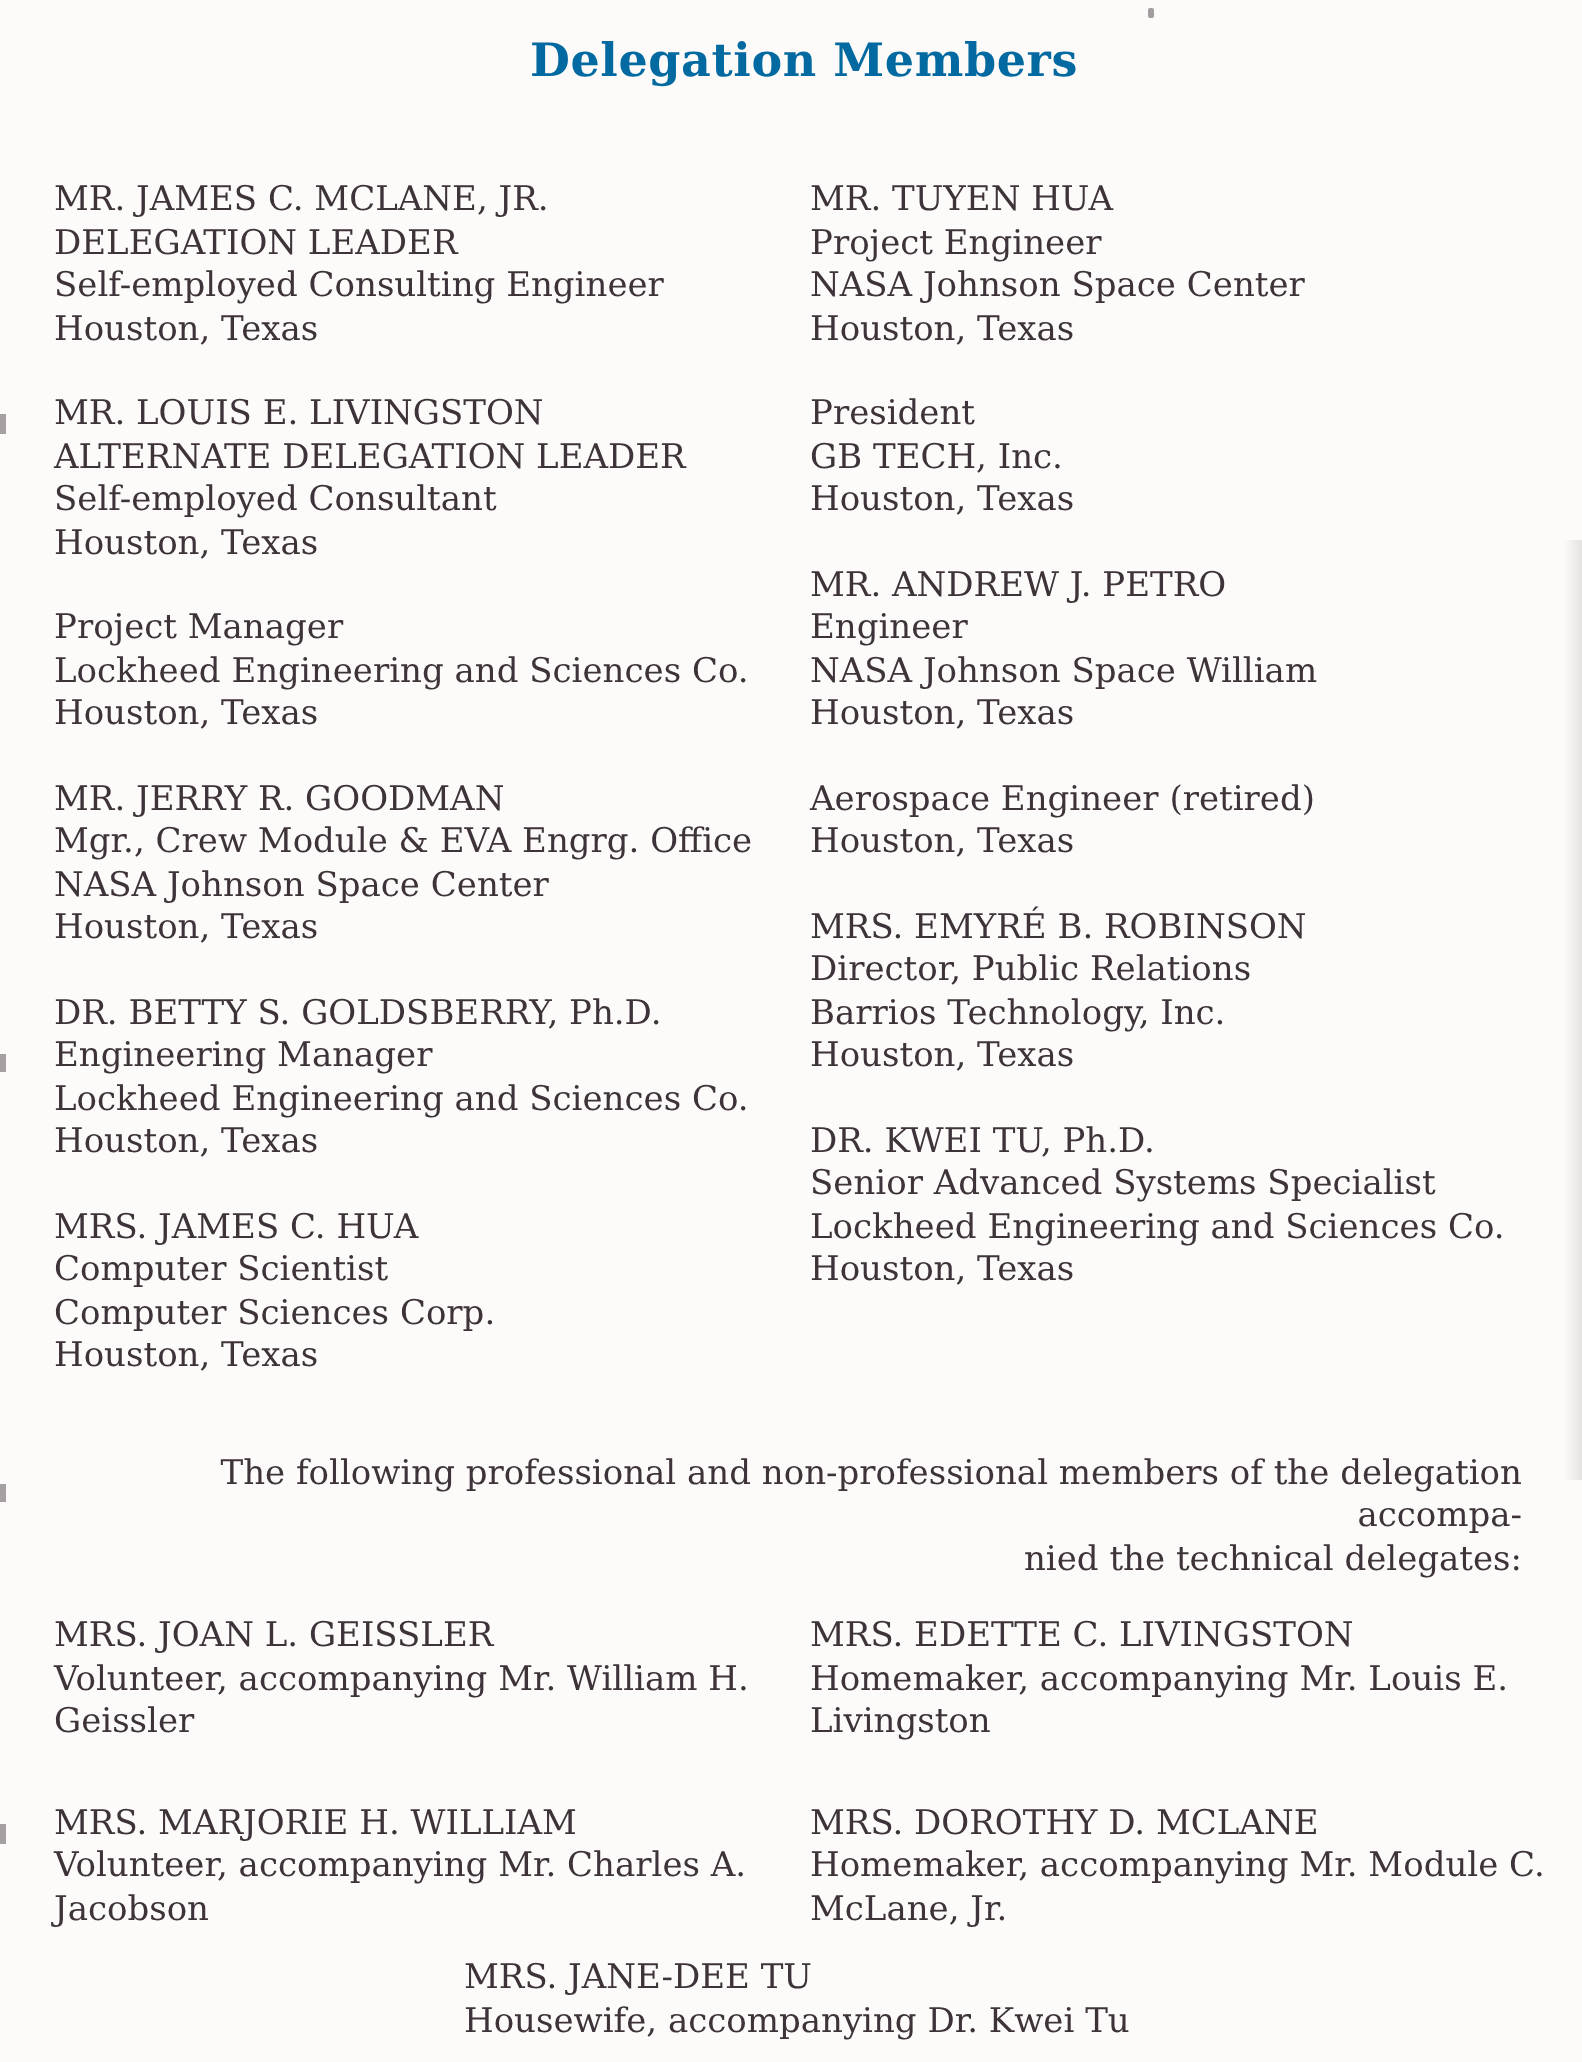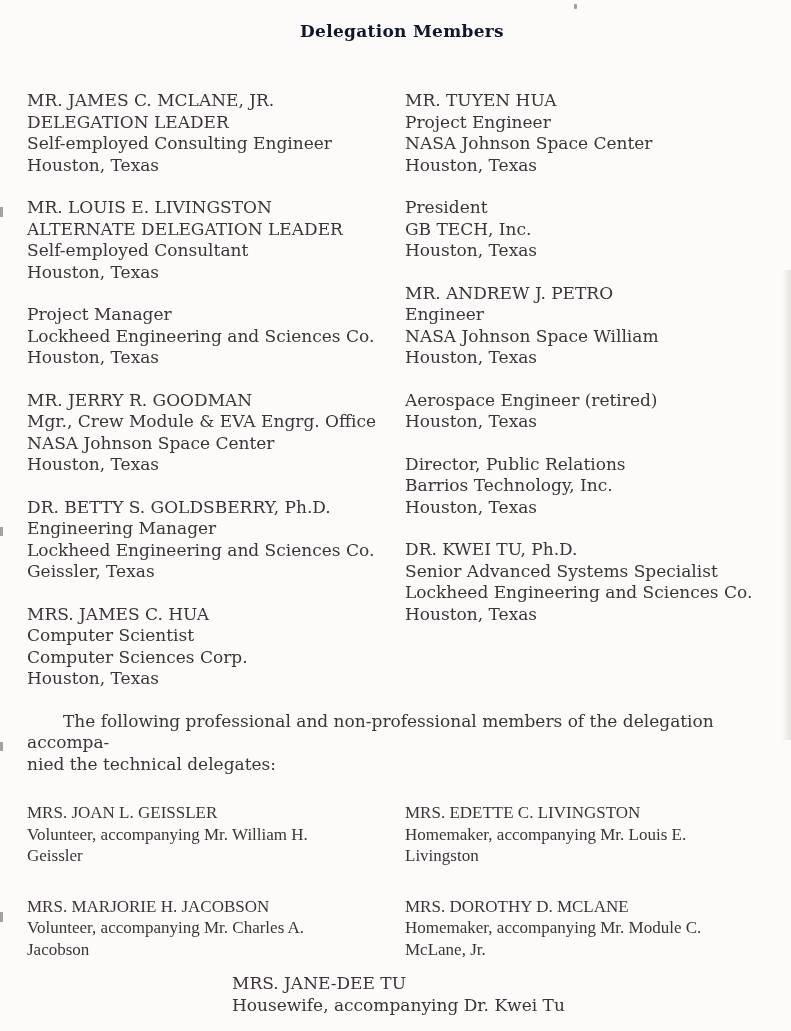--- a/index.html
+++ b/index.html
@@ -16,49 +16,49 @@
   }
   .page {
     box-sizing: border-box;
     width: 791px;
     height: 1031px;
     padding: 12px 14px 0 27px;
     position: relative;
   }
   .doc-title {
     text-align: center;
-    font-size: 17px;
+    font-size: 23px;
     line-height: 26px;
     font-weight: bold;
     margin: 6px 0 0 0;
     letter-spacing: 0.3px;
-    color: #0f172a;
+    color: #0369a1;
   }
   .delegates-grid {
     display: grid;
     grid-template-columns: 378px 1fr;
     margin-top: 46px;
     align-items: start;
   }
   .col { display: block; }
   .entry { margin: 0 0 21px 0; }
   .entry-name { white-space: pre-line; }
   .entry-lines { white-space: pre-line; }
   .lead-paragraph {
-    margin: 0;
+    margin: 16px;
     white-space: pre-line;
     text-indent: 36px;
+    text-align: right;
   }
   .companions-grid {
     display: grid;
     grid-template-columns: 378px 1fr;
     grid-row-gap: 29px;
-    margin-top: 27px;
+    margin-top: 17px;
     align-items: start;
-    font-family: Liberation Serif, serif;
   }
   .companions-grid .entry { margin: 0; }
   .center-entry {
     margin: 13px 0 0 205px;
   }
   
   .scan-streak-right {
     position: absolute;
     right: 0; top: 270px;
     width: 9px; height: 470px;
@@ -107,21 +107,21 @@
       <div class="entry">
         <div class="entry-name">MR. JERRY R. GOODMAN</div>
         <div class="entry-lines">Mgr., Crew Module &amp; EVA Engrg. Office
 NASA Johnson Space Center
 Houston, Texas</div>
       </div>
       <div class="entry">
         <div class="entry-name">DR. BETTY S. GOLDSBERRY, Ph.D.</div>
         <div class="entry-lines">Engineering Manager
 Lockheed Engineering and Sciences Co.
-Geissler, Texas</div>
+Houston, Texas</div>
       </div>
       <div class="entry">
         <div class="entry-name">MRS. JAMES C. HUA</div>
         <div class="entry-lines">Computer Scientist
 Computer Sciences Corp.
 Houston, Texas</div>
       </div>
     </div>
     <div class="col">
       <div class="entry">
@@ -139,20 +139,21 @@
         <div class="entry-name">MR. ANDREW J. PETRO</div>
         <div class="entry-lines">Engineer
 NASA Johnson Space William
 Houston, Texas</div>
       </div>
       <div class="entry">
         <div class="entry-lines">Aerospace Engineer (retired)
 Houston, Texas</div>
       </div>
       <div class="entry">
+        <div class="entry-name">MRS. EMYRÉ B. ROBINSON</div>
         <div class="entry-lines">Director, Public Relations
 Barrios Technology, Inc.
 Houston, Texas</div>
       </div>
       <div class="entry">
         <div class="entry-name">DR. KWEI TU, Ph.D.</div>
         <div class="entry-lines">Senior Advanced Systems Specialist
 Lockheed Engineering and Sciences Co.
 Houston, Texas</div>
       </div>
@@ -167,21 +168,21 @@
       <div class="entry-name">MRS. JOAN L. GEISSLER</div>
       <div class="entry-lines">Volunteer, accompanying Mr. William H.
 Geissler</div>
     </div>
     <div class="entry">
       <div class="entry-name">MRS. EDETTE C. LIVINGSTON</div>
       <div class="entry-lines">Homemaker, accompanying Mr. Louis E.
 Livingston</div>
     </div>
     <div class="entry">
-      <div class="entry-name">MRS. MARJORIE H. JACOBSON</div>
+      <div class="entry-name">MRS. MARJORIE H. WILLIAM</div>
       <div class="entry-lines">Volunteer, accompanying Mr. Charles A.
 Jacobson</div>
     </div>
     <div class="entry">
       <div class="entry-name">MRS. DOROTHY D. MCLANE</div>
       <div class="entry-lines">Homemaker, accompanying Mr. Module C.
 McLane, Jr.</div>
     </div>
   </div>
 

